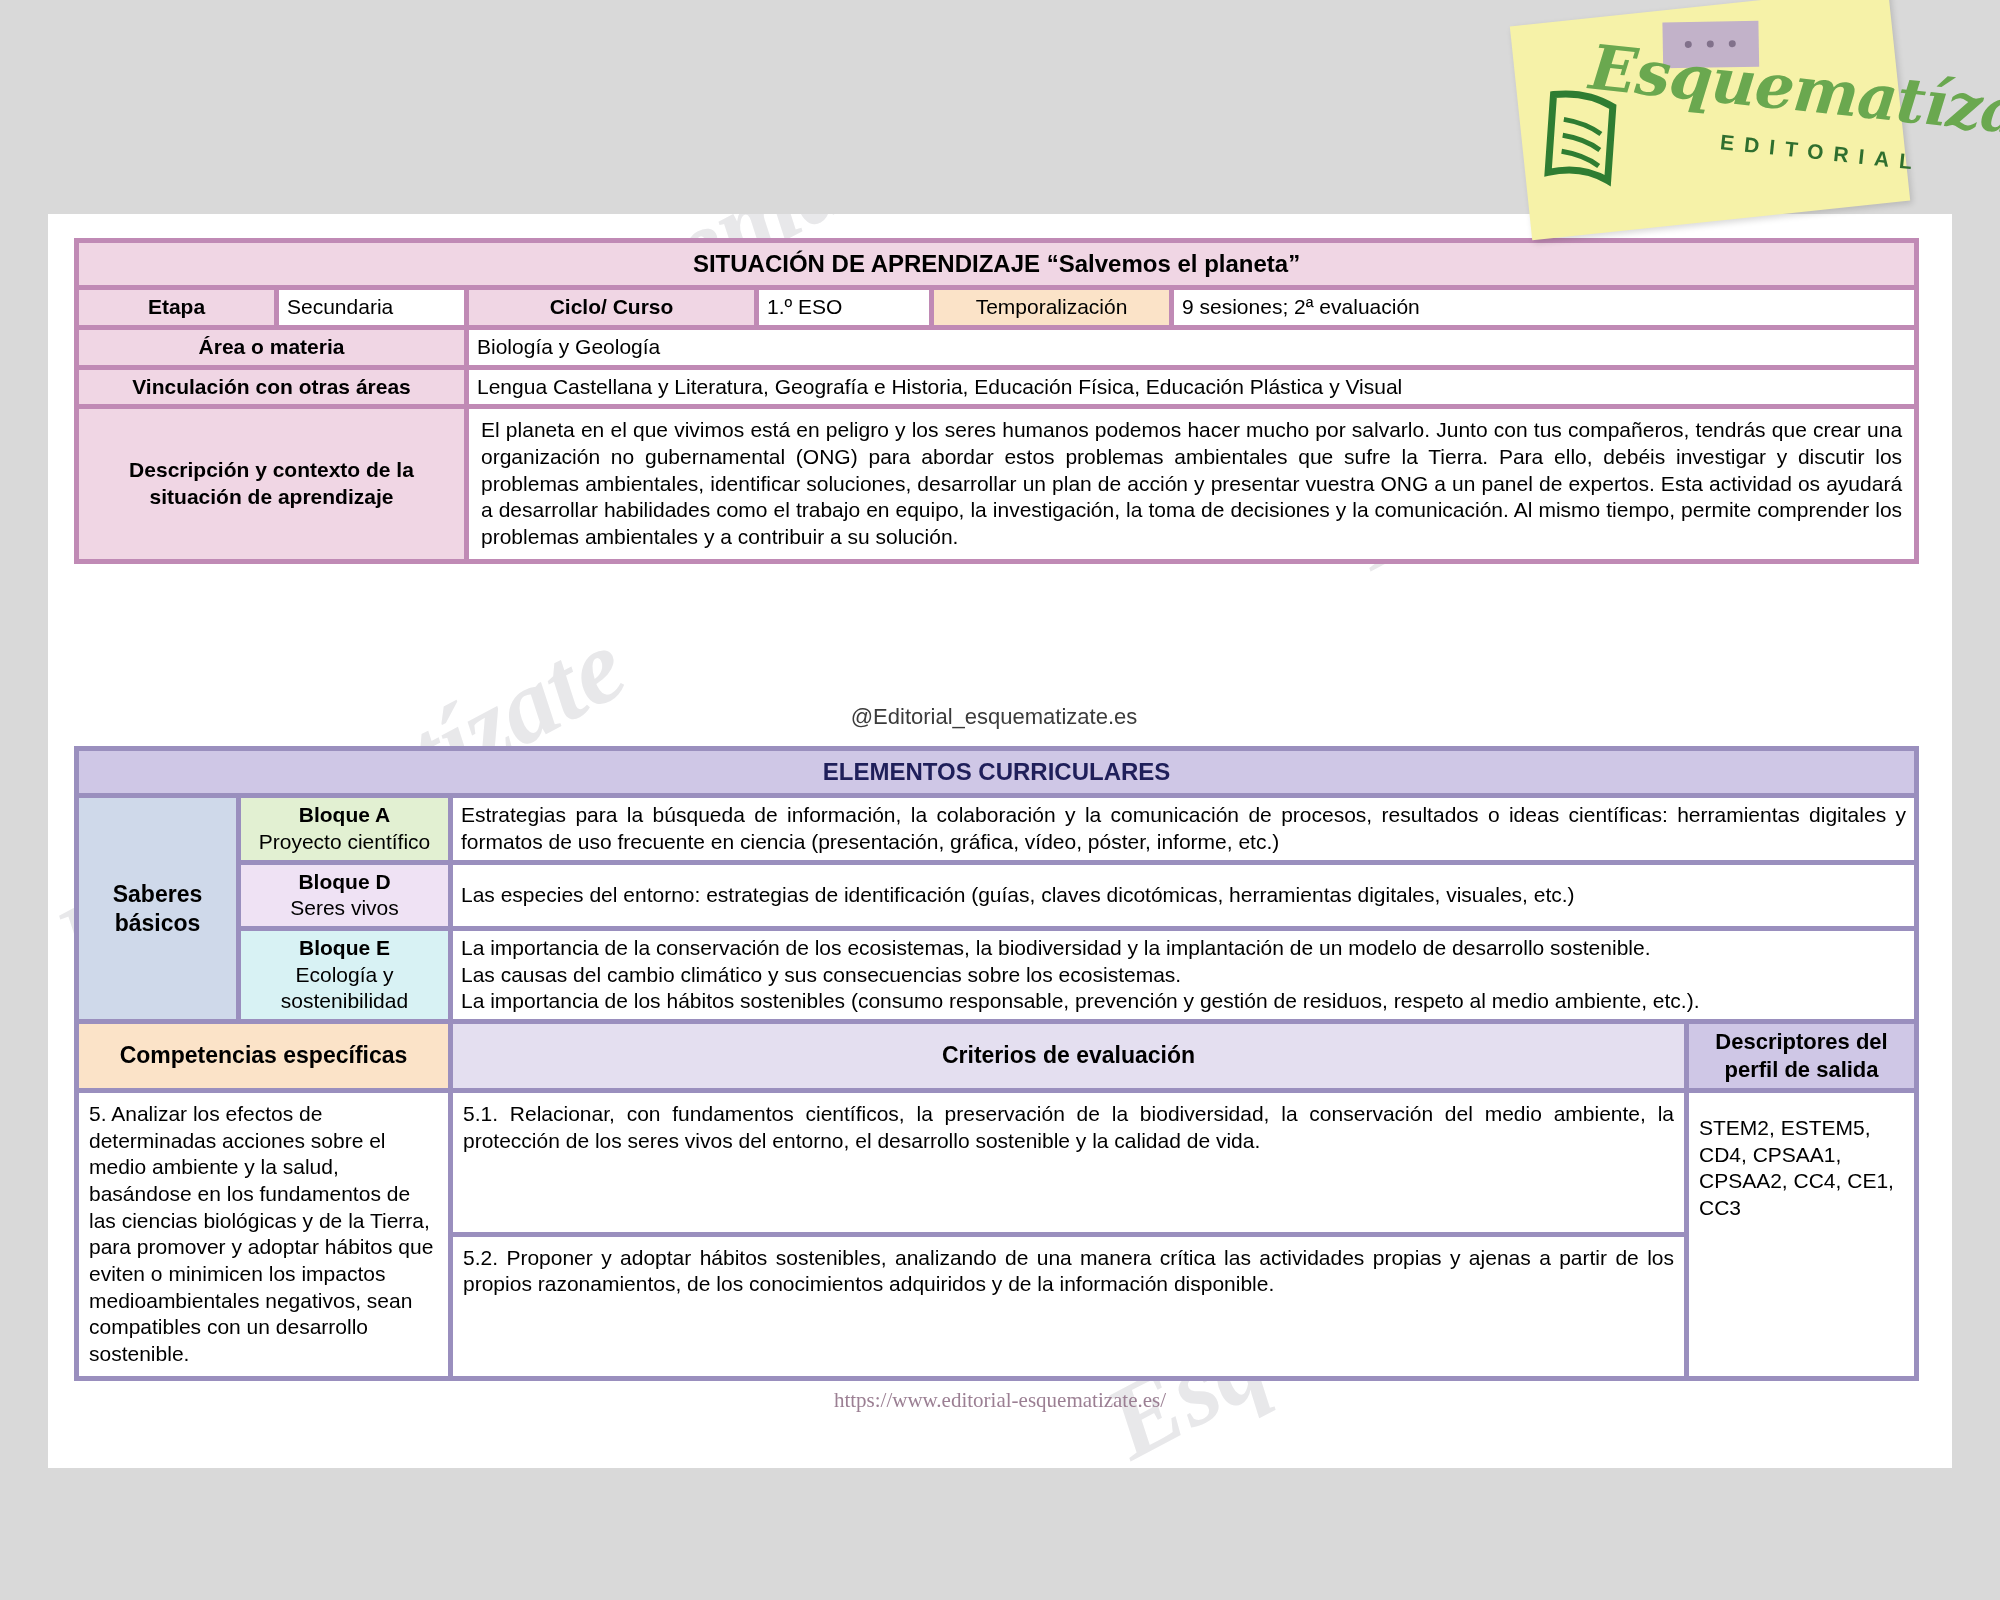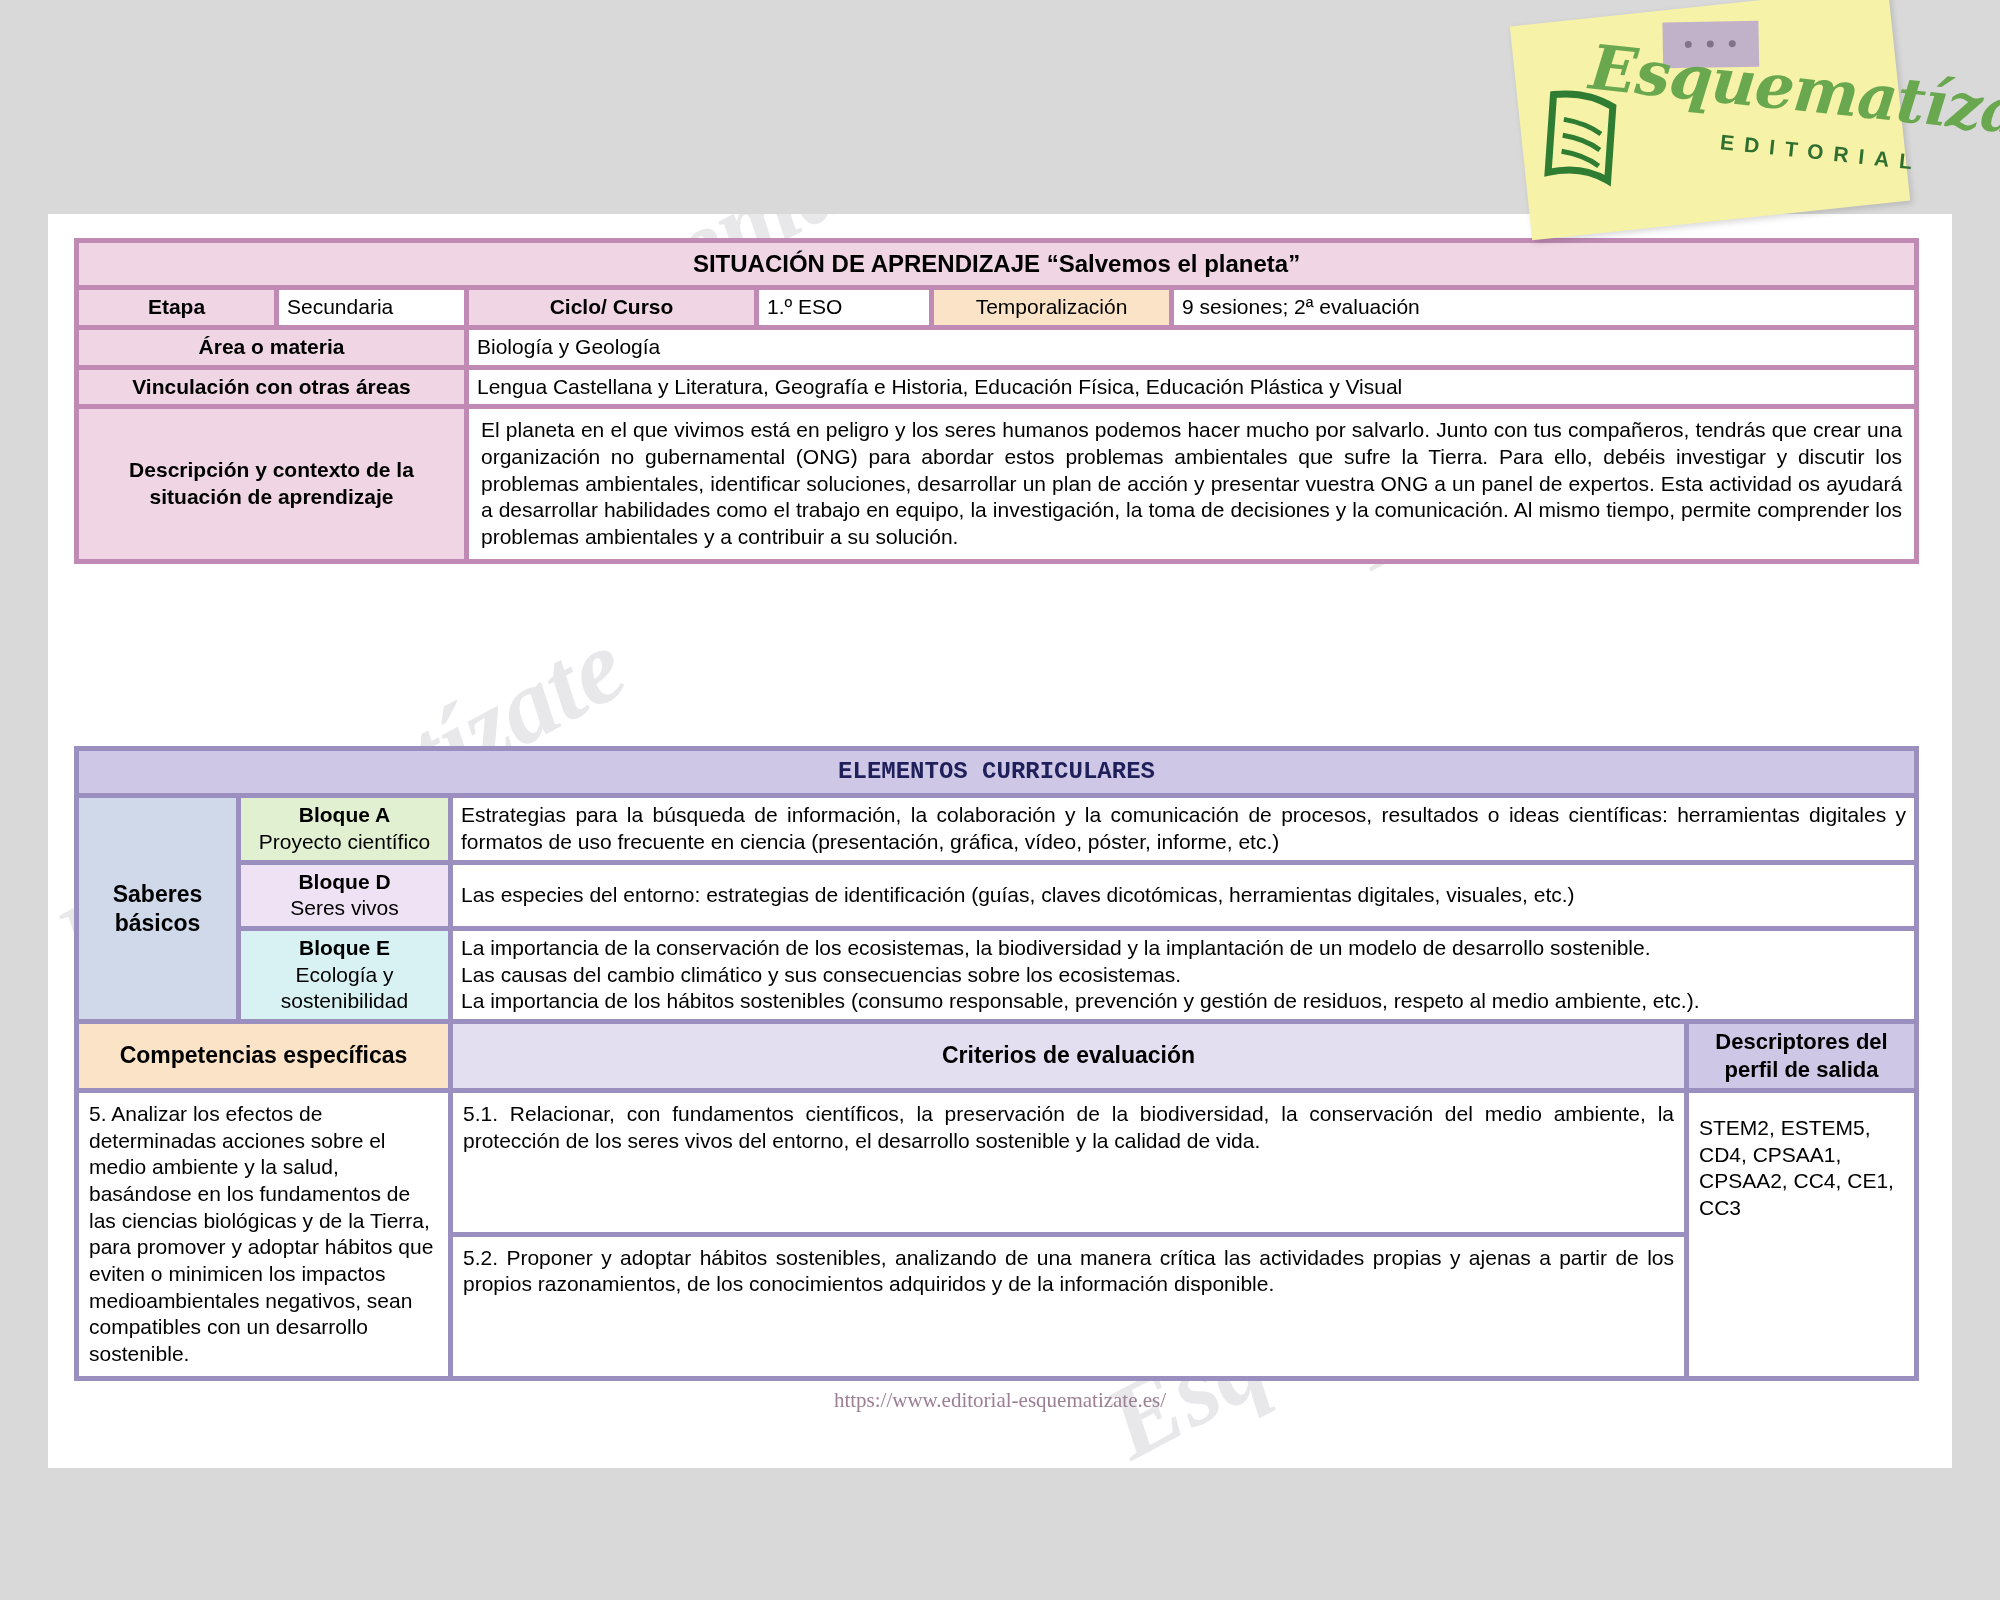--- a/index.html
+++ b/index.html
@@ -154,21 +154,20 @@
     width: 1840px;
   }
   .t2 td { border-color: #9a8fbe; }
   .hdr2 {
     background: #cfc7e6;
     text-align: center;
     font-weight: bold;
     font-size: 24px;
     color: #1f1f5a;
     padding: 6px;
-    font-family: Liberation Mono, monospace;
   }
   .saberes {
     background: #cfd9ea;
     text-align: center;
     font-weight: bold;
     font-size: 23px;
   }
   .bq-a { background: #e2f0d2; text-align: center; }
   .bq-d { background: #efe2f4; text-align: center; }
   .bq-e { background: #d8f2f4; text-align: center; }
@@ -232,20 +231,21 @@
         <td class="lbl-pink" colspan="2">Vinculación con otras áreas</td>
         <td class="val" colspan="4">Lengua Castellana y Literatura, Geografía e Historia, Educación Física, Educación Plástica y Visual</td>
       </tr>
       <tr>
         <td class="lbl-pink" colspan="2" style="padding:10px 12px;">Descripción y contexto de la situación de aprendizaje</td>
         <td class="val just" colspan="4" style="padding:8px 12px;">El planeta en el que vivimos está en peligro y los seres humanos podemos hacer mucho por salvarlo. Junto con tus compañeros, tendrás que crear una organización no gubernamental (ONG) para abordar estos problemas ambientales que sufre la Tierra. Para ello, debéis investigar y discutir los problemas ambientales, identificar soluciones, desarrollar un plan de acción y presentar vuestra ONG a un panel de expertos. Esta actividad os ayudará a desarrollar habilidades como el trabajo en equipo, la investigación, la toma de decisiones y la comunicación. Al mismo tiempo, permite comprender los problemas ambientales y a contribuir a su solución.</td>
       </tr>
     </tbody>
       </table>
 
+    <div class="credit">@Editorial_esquematizate.es</div>
 
     <table class="t2">
       <colgroup>
         <col style="width:162px">
         <col style="width:212px">
         <col style="width:900px">
         <col style="width:336px">
         <col style="width:230px">
       </colgroup>
       <tbody>

